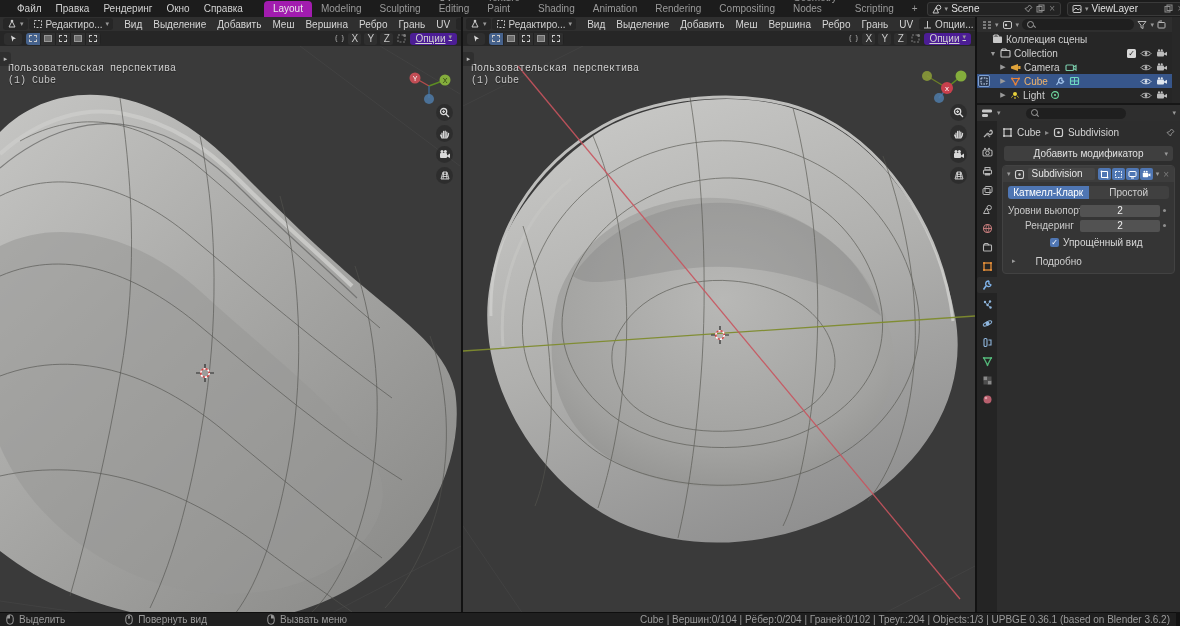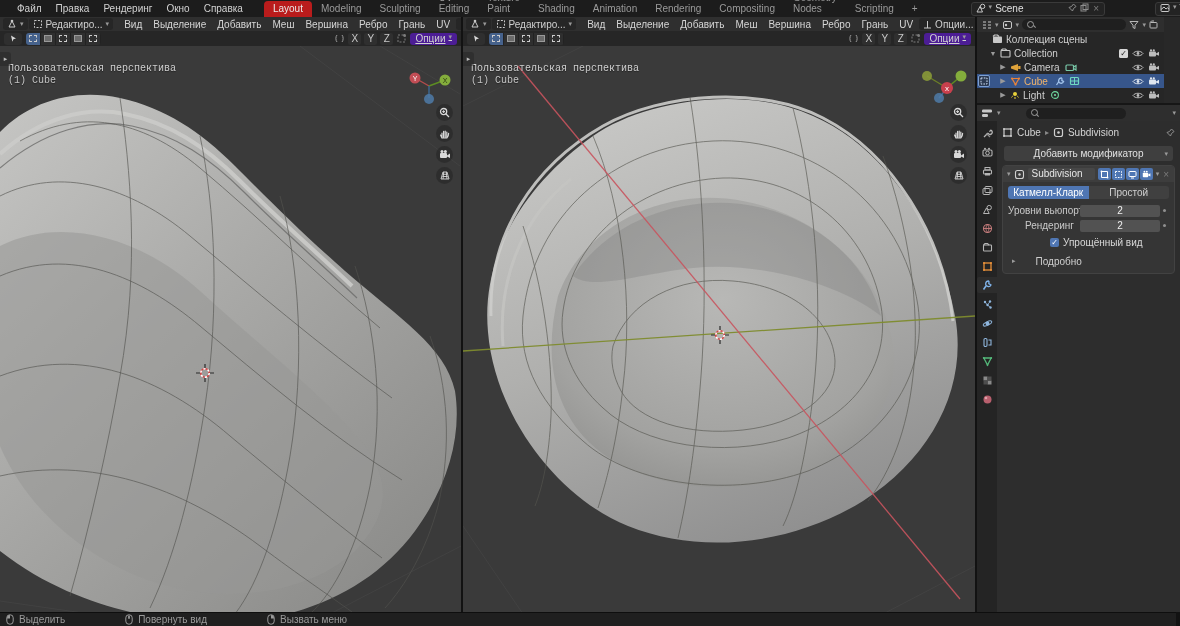--- a/index.html
+++ b/index.html
@@ -8,23 +8,23 @@
     position:relative; width:1180px; height:626px; overflow:hidden;
     background:#121212; font-family:"Liberation Sans","DejaVu Sans",sans-serif;
     font-size:10px; color:#d8d8d8; cursor:default; user-select:none;
   }
   
   .topbar { position:absolute; top:0; left:0; right:0; height:17px; background:#1c1c1c; display:flex; align-items:center; gap:0; padding:0 4px; }
   .logo { width:13px; height:13px; margin:0 4px 0 2px; }
   .tmenu { padding:1px 7px; color:#d2d2d2; border-radius:3px; }
   .wstabs { display:flex; align-items:flex-end; height:17px; margin-left:14px; }
   .wstab { padding:2px 9px 3px; color:#9a9a9a; font-size:10px; border-radius:4px 4px 0 0; }
-  .wstab.active { background:#b91c1c; color:#e8e8e8; }
+  .wstab.active { background:#a21caf; color:#e8e8e8; }
   .tbright { margin-left:auto; display:flex; align-items:center; gap:6px; }
-  .idfield { display:flex; gap:3px; background:#232323; border:1px solid #3a3a3a; border-radius:3px; height:14px; padding:0 4px;margin-left:44px; }
+  .idfield { display:flex; align-items:center; gap:3px; background:#232323; border:1px solid #3a3a3a; border-radius:3px; height:14px; padding:0 4px; }
   .idfield .name { color:#e0e0e0; min-width:70px; }
   .chev { color:#9a9a9a; font-size:7px; }
   .xbtn { color:#7a7a7a; font-size:10px; padding:0 1px; }
   
   .vp { position:absolute; top:17px; bottom:14px; display:flex; flex-direction:column; }
   .vpL { left:0; width:461px; }
   .vpR { left:463px; width:512px; }
   .vp-header { height:14px; background:#2f2f2f; display:flex; align-items:center; gap:1px; padding:0 3px; white-space:nowrap; overflow:hidden; flex:0 0 auto; }
   .hbtn { display:flex; align-items:center; gap:3px; background:#262626; border-radius:3px; height:12px; padding:0 4px; color:#cfcfcf; }
   .hplain { padding:17px 5px; color:#d5d5d5; }
@@ -41,21 +41,21 @@
   .xyzbtn { background:#2f2f2f; border-radius:2px; width:13px; height:12px; display:flex; align-items:center; justify-content:center; color:#c8c8c8; }
   .optbtn { display:flex; align-items:flex-start; gap:3px; background:#4c1d95; border-radius:3px; height:12px; padding:0 5px; color:#cfcfcf;text-decoration:underline; }
   .vp-canvas { flex:1; position:relative; background:#3a3a3a; overflow:hidden; }
   .vplabel { position:absolute; left:8px; top:17px; color:#cfcfcf; line-height:12px; text-shadow:0 1px 1px rgba(0,0,0,.4);font-family:Liberation Mono, monospace; }
   .vplabel .l2 { color:#c3c3c3; }
   .navicons { position:absolute; display:flex; flex-direction:column; gap:4px; }
   .navico { width:17px; height:17px; border-radius:50%; background:rgba(30,30,30,.45); display:flex; align-items:center; justify-content:center; }
   .sidearrow { position:absolute; left:0; top:6px; width:11px; height:14px; background:rgba(40,40,40,.6); border-radius:0 3px 3px 0; color:#bbb; font-size:7px; display:flex; align-items:center; justify-content:center; }
   
   .rightcol { position:absolute; top:17px; left:977px; right:0; bottom:14px; background:#282828; }
-  .outliner { position:absolute; top:0; left:0; right:16px; height:86px; background:#262626; overflow:hidden; }
+  .outliner { position:absolute; top:0; left:0; right:8px; height:86px; background:#262626; overflow:hidden; }
   .ol-header { height:15px; background:#2e2e2e; display:flex; align-items:center; gap:3px; padding:0 4px; }
   .searchbox { flex:1; display:flex; align-items:center; gap:3px; background:#1f1f1f; border-radius:7px; height:11px; padding:0 5px; }
   .ol-row { height:14px; display:flex; align-items:center; gap:3px; padding:0 4px; color:#cfcfcf; position:relative; }
   .ol-row .exp { width:8px; color:#9a9a9a; font-size:7px; text-align:center; }
   .ol-row.sel { background:#37568b; color:#fff; }
   .ol-right { margin-left:auto; display:flex; align-items:center; gap:4px; }
   .cubename { color:#f0b36a; }
   .editmode-badge { position:absolute; left:1px; top:1px; width:12px; height:12px; border:1px solid #7d9fd0; border-radius:2px; background:#2c3a52; display:flex; align-items:center; justify-content:center; }
   
   .props { position:absolute; top:86px; left:0; right:0; bottom:0; background:#2d2d2d; border-top:2px solid #161616; display:flex; flex-direction:column; }
@@ -881,15 +881,16 @@
         </svg>
       <span>Повернуть вид</span>
     </div>
     <div class="hintgrp">
       <svg width="8" height="11" viewBox="0 0 8 11">
           <rect x="0.8" y="0.8" width="6.4" height="9.4" rx="3" fill="none" stroke="#9b9b9b" stroke-width="1"></rect>
           <path d="M7 4.5 A3 3.6 0 0 0 4 1 V4.5 Z" fill="#9b9b9b"></path>
         </svg>
       <span>Вызвать меню</span>
     </div>
+    <div class="stats">Cube | Вершин:0/104 | Рёбер:0/204 | Граней:0/102 | Треуг.:204 | Objects:1/3 | UPBGE 0.36.1 (based on Blender 3.6.2)</div>
   </div>
 
 </div>
 
 </body></html>

